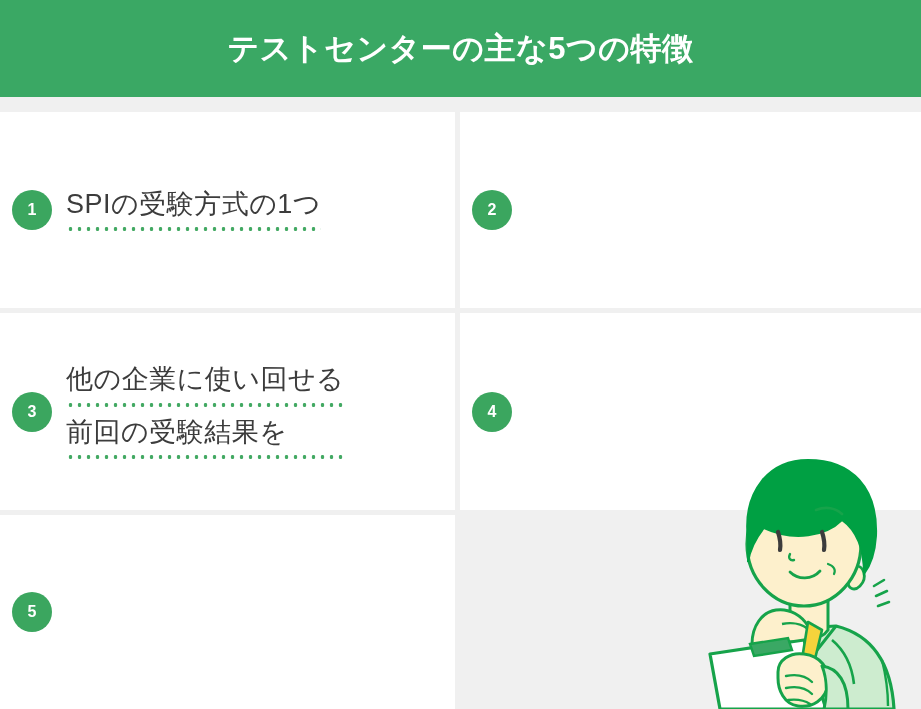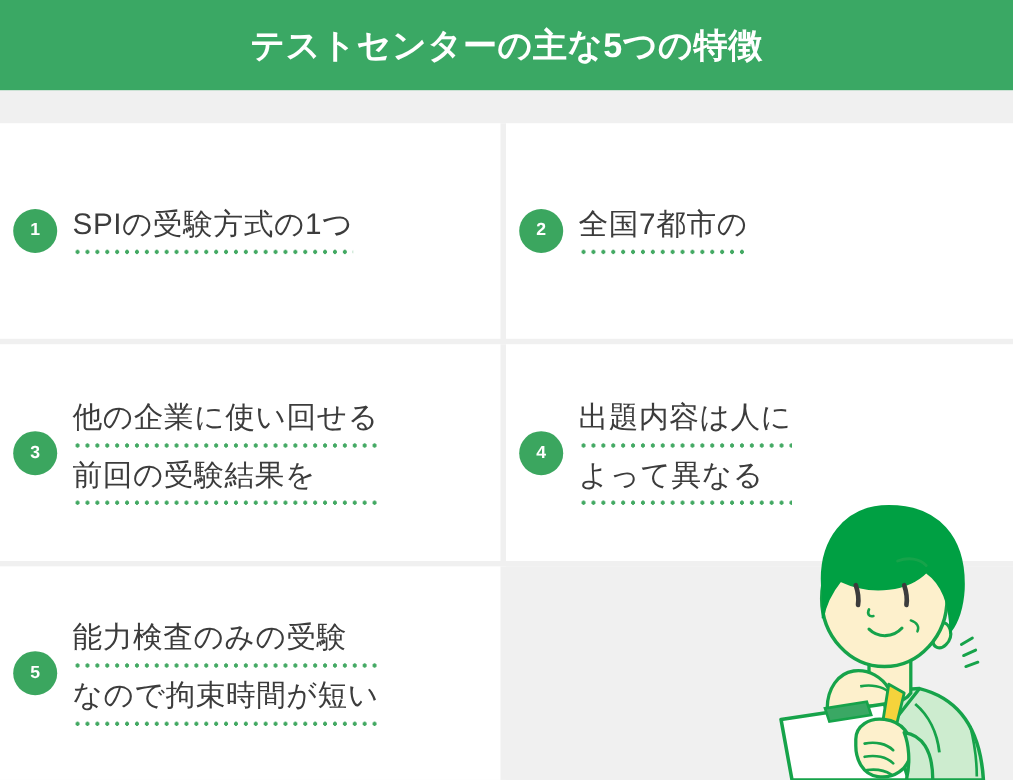--- a/index.html
+++ b/index.html
@@ -22,21 +22,21 @@
     background: #f0f0f0;
     overflow: hidden;
   }
 
   
   .header-banner {
     position: absolute;
     left: 0;
     top: 0;
     width: 921px;
-    height: 82px;
+    height: 97px;
     background: #3aa864;
     display: flex;
     align-items: center;
     justify-content: center;
     box-sizing: border-box;
   }
   .header-title {
     color: #ffffff;
     font-size: 31px;
     font-weight: bold;
@@ -169,21 +169,20 @@
           </span>
         </div>
       </div>
     </div>
 
     <div class="card col-right">
       <div class="card-inner">
         <div class="num-badge">2</div>
         <div class="card-lines">
           <span class="card-line">
-            <span class="line-text">全国7都市の</span>
             <span class="line-dots"></span>
           </span>
         </div>
       </div>
     </div>
 
     <div class="card">
       <div class="card-inner">
         <div class="num-badge">3</div>
         <div class="card-lines">
@@ -195,46 +194,26 @@
             <span class="line-text">前回の受験結果を</span>
             <span class="line-dots"></span>
           </span>
         </div>
       </div>
     </div>
 
     <div class="card col-right">
       <div class="card-inner">
         <div class="num-badge">4</div>
-        <div class="card-lines">
-          <span class="card-line">
-            <span class="line-text">出題内容は人に</span>
-            <span class="line-dots"></span>
-          </span>
-          <span class="card-line">
-            <span class="line-text">よって異なる</span>
-            <span class="line-dots"></span>
-          </span>
-        </div>
       </div>
     </div>
 
     <div class="card row-last">
       <div class="card-inner">
         <div class="num-badge">5</div>
-        <div class="card-lines">
-          <span class="card-line">
-            <span class="line-text">能力検査のみの受験</span>
-            <span class="line-dots"></span>
-          </span>
-          <span class="card-line">
-            <span class="line-text">なので拘束時間が短い</span>
-            <span class="line-dots"></span>
-          </span>
-        </div>
       </div>
     </div>
 
     <div class="card empty-cell col-right row-last"></div>
 
   </div>
 
   <div class="illustration">
     <svg viewBox="0 0 235 265" xmlns="http://www.w3.org/2000/svg">
 

